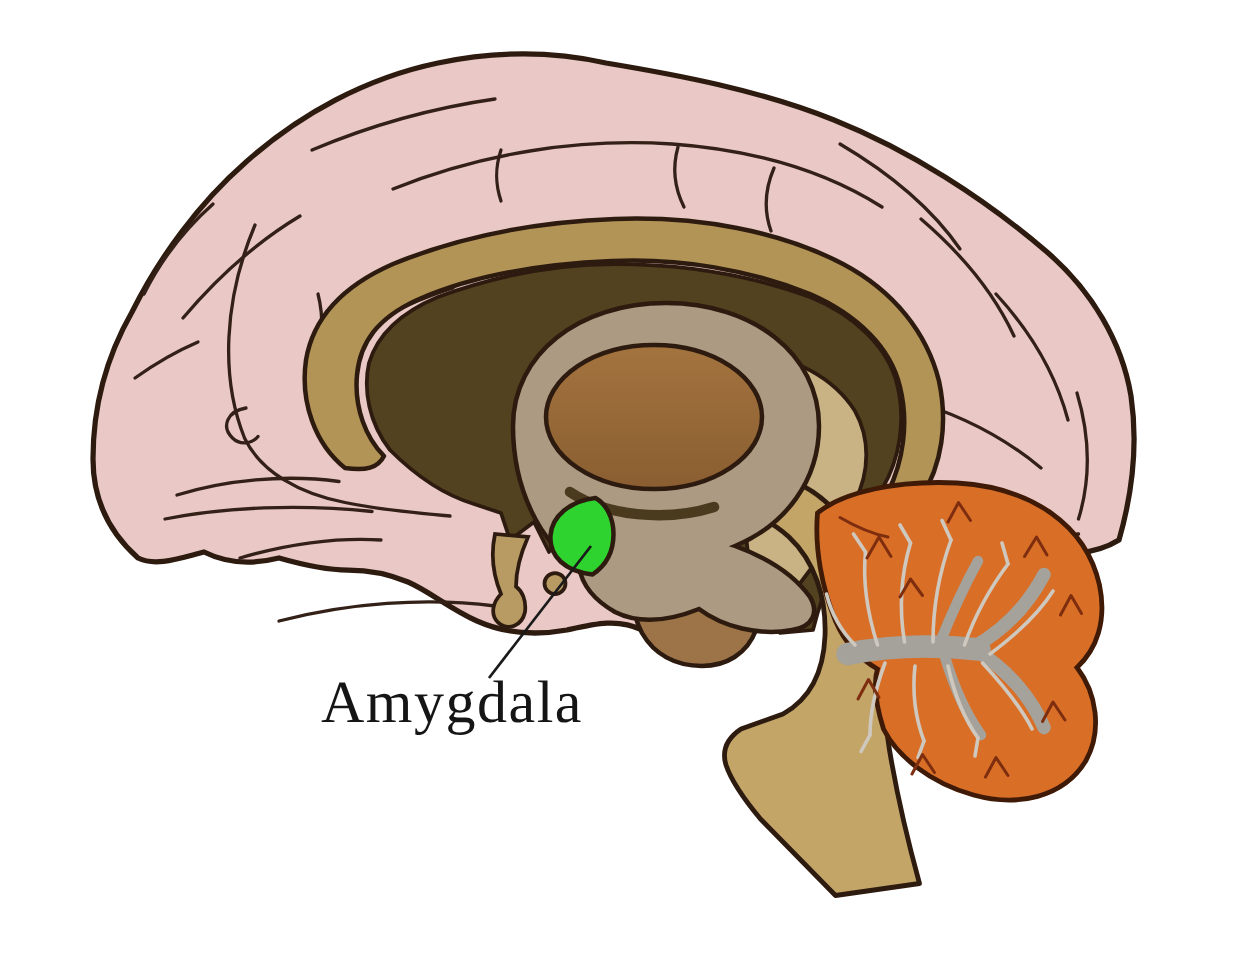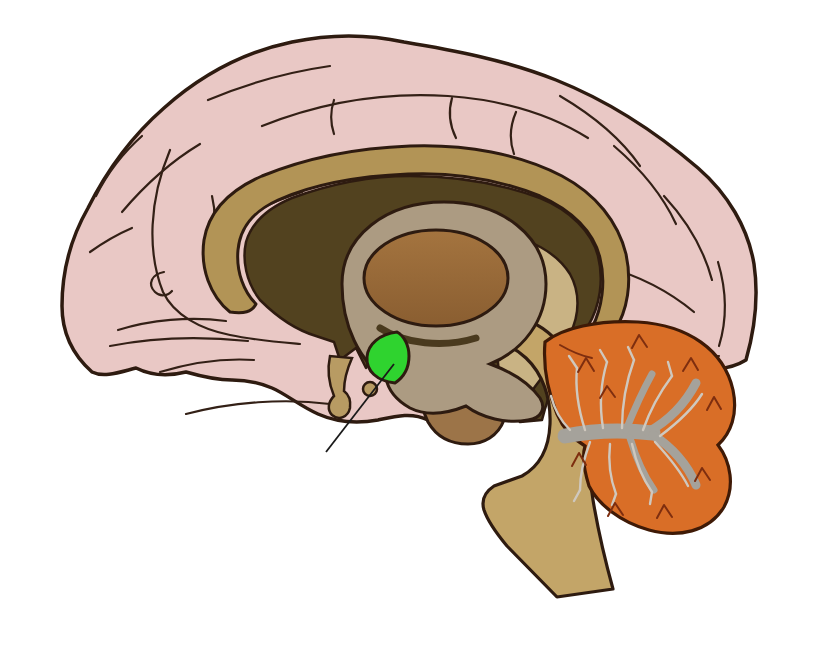--- a/index.html
+++ b/index.html
@@ -262,13 +262,14 @@
         <path class="twig-d" d="M 608,516 L 615,503 L 623,515"></path>
         <path class="twig-d" d="M 572,466 L 579,453 L 586,465"></path>
         <path class="twig-d" d="M 560,345 C 572,352 582,356 592,358"></path>
         <path class="twig-d" d="M 600,398 L 607,386 L 615,397"></path>
       </g>
     </g>
 
     <line class="pointer" x1="326" y1="452" x2="394" y2="364"></line>
   </svg>
 
+  <div class="figure-label">Amygdala</div>
 </div>
 
 </body></html>

